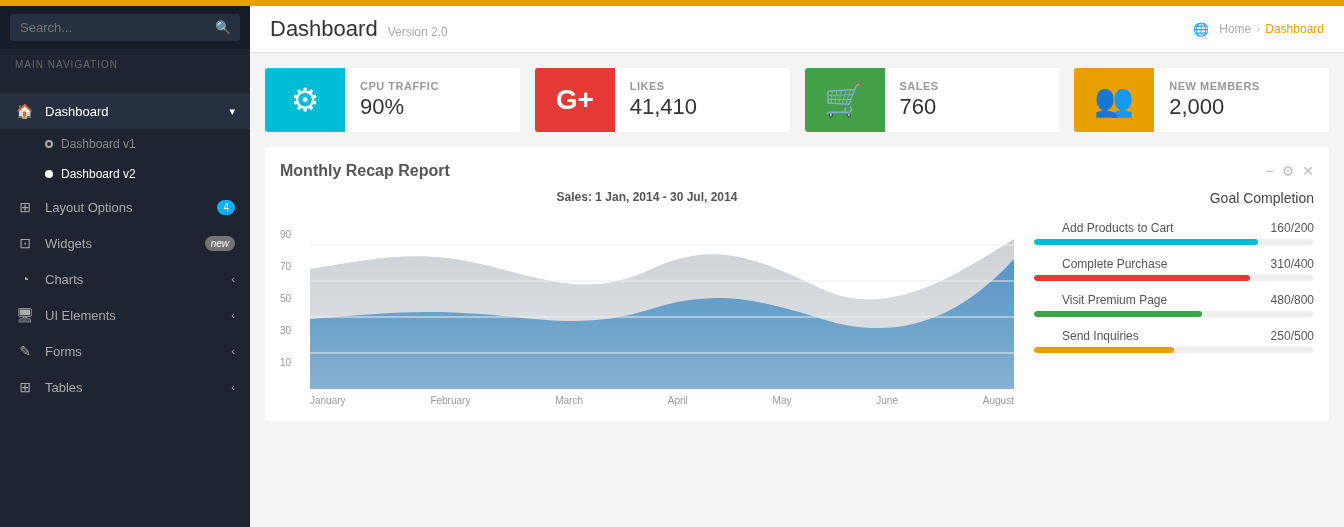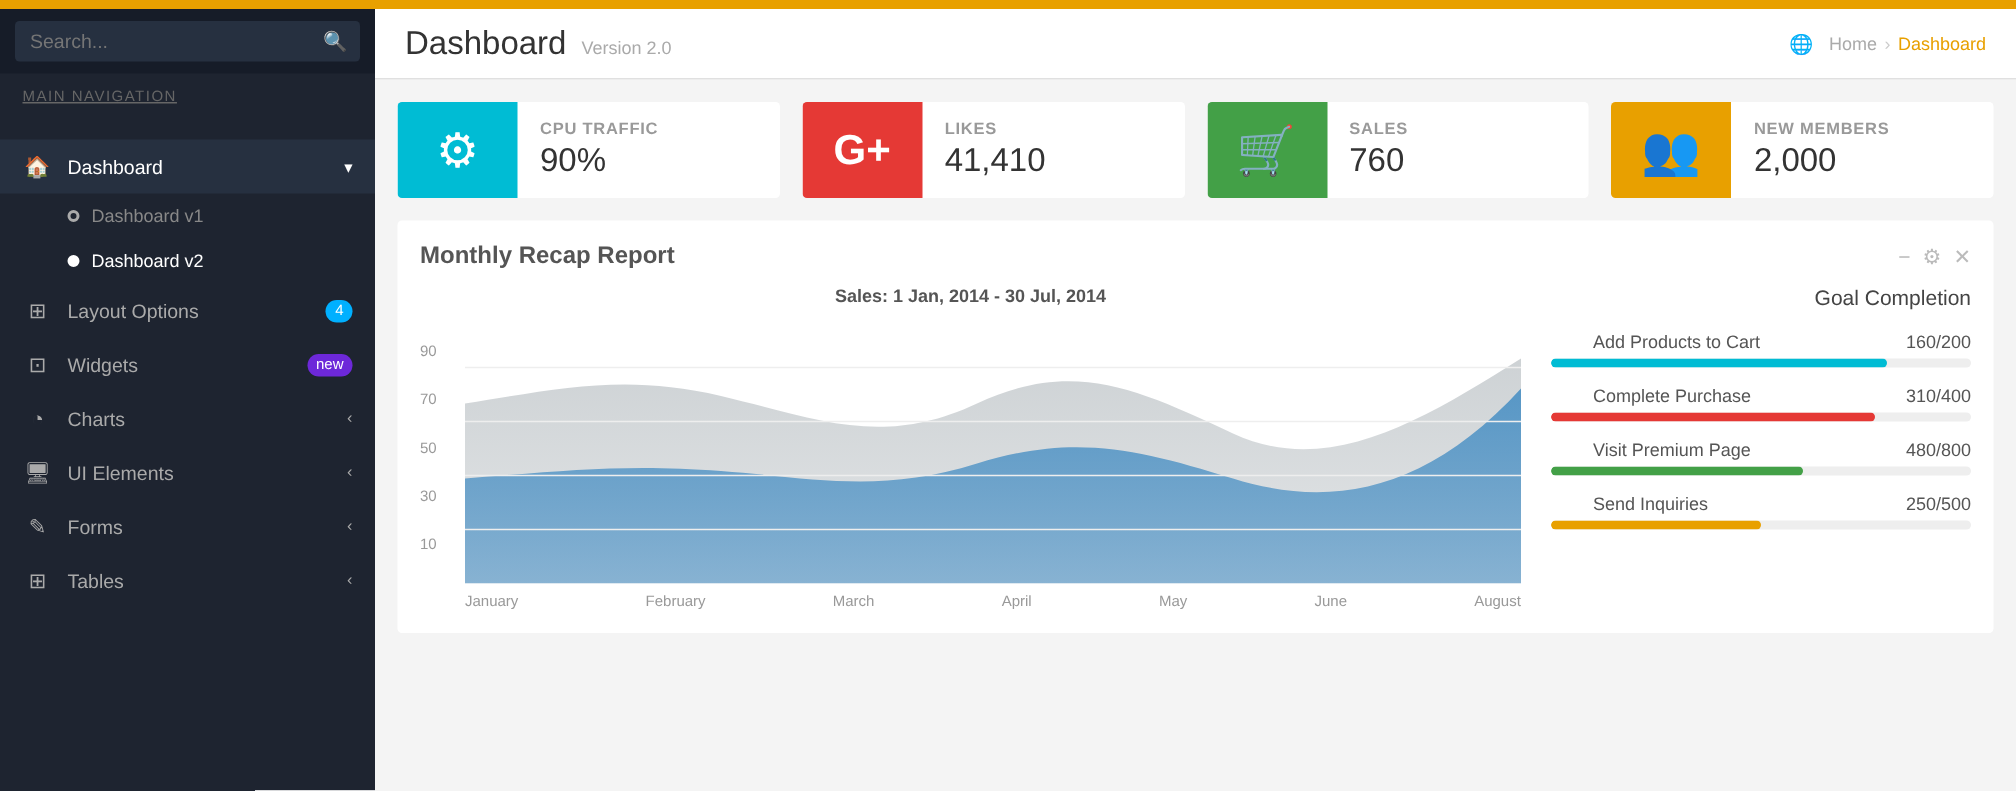--- a/index.html
+++ b/index.html
@@ -10,28 +10,28 @@
     .main-layout { display: flex; flex: 1; overflow: hidden; }
 
     
     .sidebar { width: 250px; background: #1e2430; color: #aaa; flex-shrink: 0; display: flex; flex-direction: column; overflow-y: auto; }
     .sidebar-search { padding: 8px 10px; background: #161c28; }
     .sidebar-search input { width: 100%; background: #263040; border: none; color: #aaa; padding: 6px 10px; border-radius: 3px; font-size: 13px; outline: none; }
     .sidebar-search-row { display: flex; align-items: center; position: relative; }
     .sidebar-search-row input { flex: 1; }
     .search-icon-btn { position: absolute; right: 8px; color: #888; font-size: 13px; }
 
-    .nav-label { font-size: 10px; color: #666; padding: 10px 15px 23px; letter-spacing: 1px; text-transform: uppercase; text-decoration: underline; }
+    .nav-label { font-size: 10px; color: #666; padding: 10px 15px 23px; letter-spacing: 1px; text-transform: uppercase; }
 
     .nav-item { display: flex; align-items: center; padding: 10px 15px; cursor: pointer; color: #aaa; font-size: 13px; position: relative; }
     .nav-item.active { background: #263040; color: #fff; }
     .nav-item .nav-icon { width: 20px; margin-right: 10px; text-align: center; font-size: 14px; }
     .nav-item .nav-arrow { margin-left: auto; font-size: 11px; }
     .nav-badge { background: #00b0ff; color: #fff; font-size: 10px; padding: 2px 6px; border-radius: 10px; margin-left: auto; }
-    .nav-badge.new { background: #6d28d9; }
+    .nav-badge.new { background: #737373; font-style: italic; }
 
     .nav-sub-item { padding: 8px 15px 8px 45px; font-size: 12px; color: #888; cursor: pointer; display: flex; align-items: center; }
     .nav-sub-item.active { color: #fff; }
     .nav-sub-item .dot { width: 8px; height: 8px; border-radius: 50%; border: 2px solid #aaa; margin-right: 8px; }
     .nav-sub-item.active .dot { background: #fff; border-color: #fff; }
 
     
     .content { flex: 1; overflow-y: auto; background: #f4f4f4; }
 
     .content-header { background: #fff; padding: 10px 20px; display: flex; align-items: center; justify-content: space-between; border-bottom: 1px solid #e0e0e0; }

